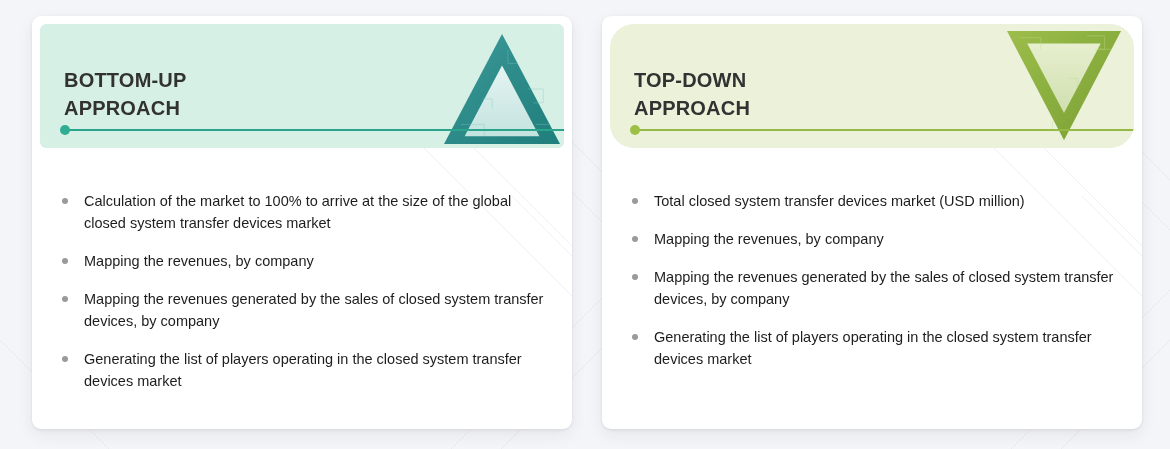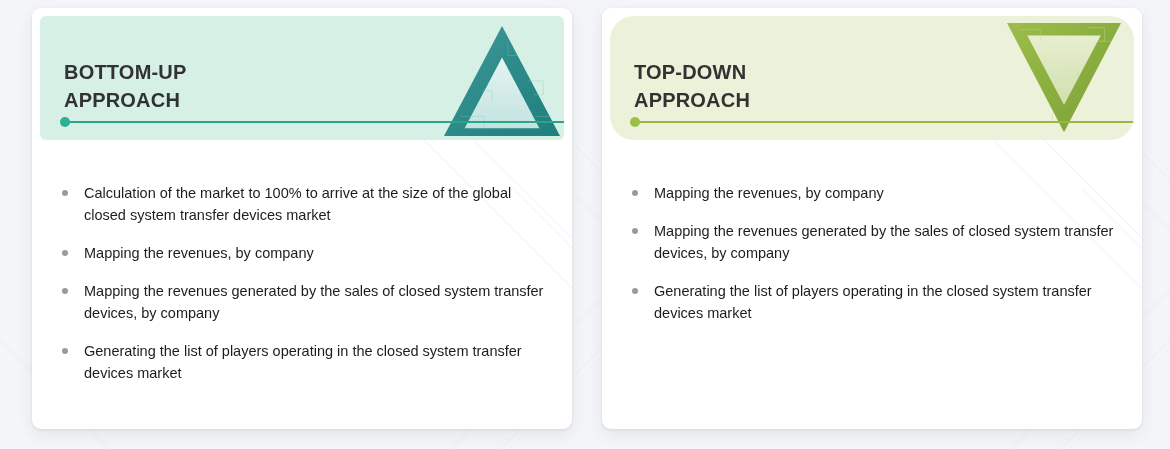--- a/index.html
+++ b/index.html
@@ -25,20 +25,21 @@
   }
 
   .stage {
     position: absolute;
     inset: 0;
     display: flex;
     gap: 30px;
     padding: 8px 20px 20px 32px;
     box-sizing: border-box;
     z-index: 1;
+    margin-top: 8px;
   }
 
   .card {
     position: relative;
     width: 540px;
     background: #ffffff;
     border-radius: 9px;
     box-shadow: 0 1px 3px rgba(38,45,70,.10), 0 6px 16px rgba(38,45,70,.07);
     overflow: hidden;
     box-sizing: border-box;
@@ -251,20 +252,24 @@
       <h2 class="header-title">TOP-DOWN
 APPROACH</h2>
 
       <span class="header-rule"></span>
       <span class="header-dot"></span>
     </header>
 
     <ul class="bullet-list">
       <li class="bullet-item">
         <span class="bullet-dot"></span>
+        <span class="bullet-text">Total closed system transfer devices market (USD million)</span>
+      </li>
+      <li class="bullet-item">
+        <span class="bullet-dot"></span>
         <span class="bullet-text">Mapping the revenues, by company</span>
       </li>
       <li class="bullet-item">
         <span class="bullet-dot"></span>
         <span class="bullet-text">Mapping the revenues generated by the sales of closed system transfer devices, by company</span>
       </li>
       <li class="bullet-item">
         <span class="bullet-dot"></span>
         <span class="bullet-text">Generating the list of players operating in the closed system transfer devices market</span>
       </li>

